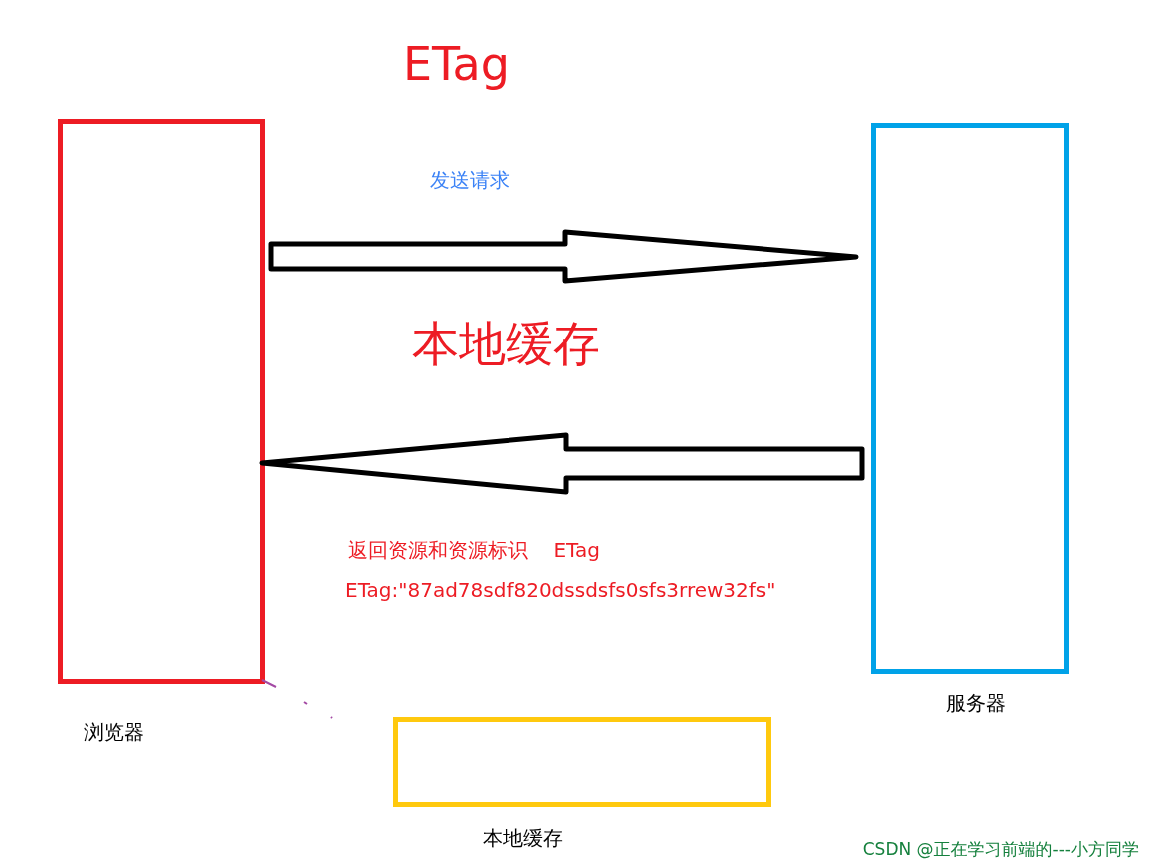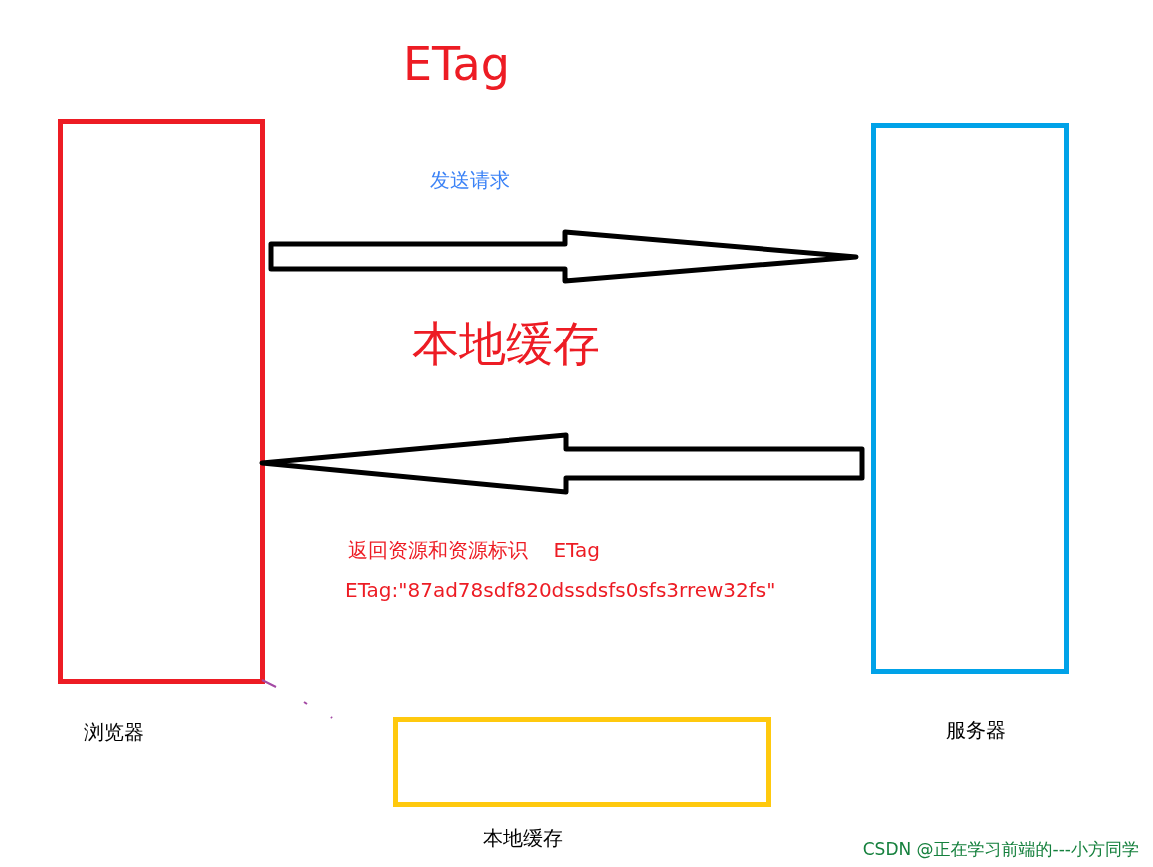--- a/index.html
+++ b/index.html
@@ -64,21 +64,21 @@
       color: #ed1c24;
       line-height: 28px;
       white-space: pre;
     }
     .node-label {
       font-size: 20px;
       color: #000000;
       line-height: 28px;
     }
     #browser-label { left: 84px; top: 718px; }
-    #server-label  { left: 946px; top: 716px; }
+    #server-label  { left: 946px; top: 689px; }
     #cache-label   { left: 483px; top: 824px; }
     .watermark {
       right: 14px; bottom: 6px;
       font-size: 17px;
       color: #15803d;
       line-height: 24px;
     }
     svg.arrows {
       position: absolute;
       left: 0; top: 0;

